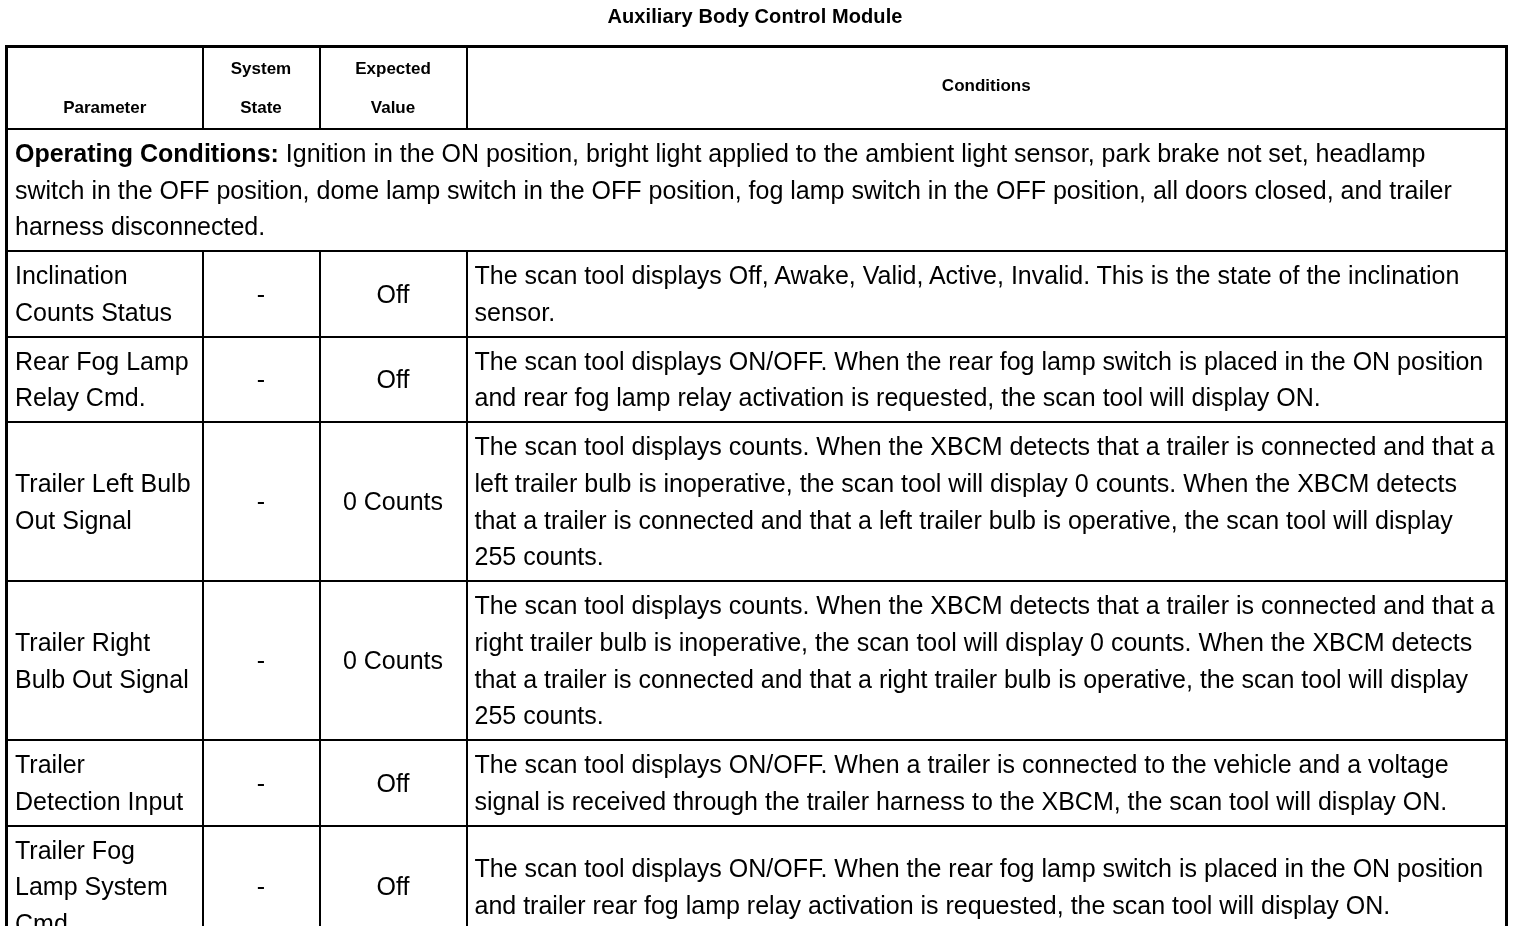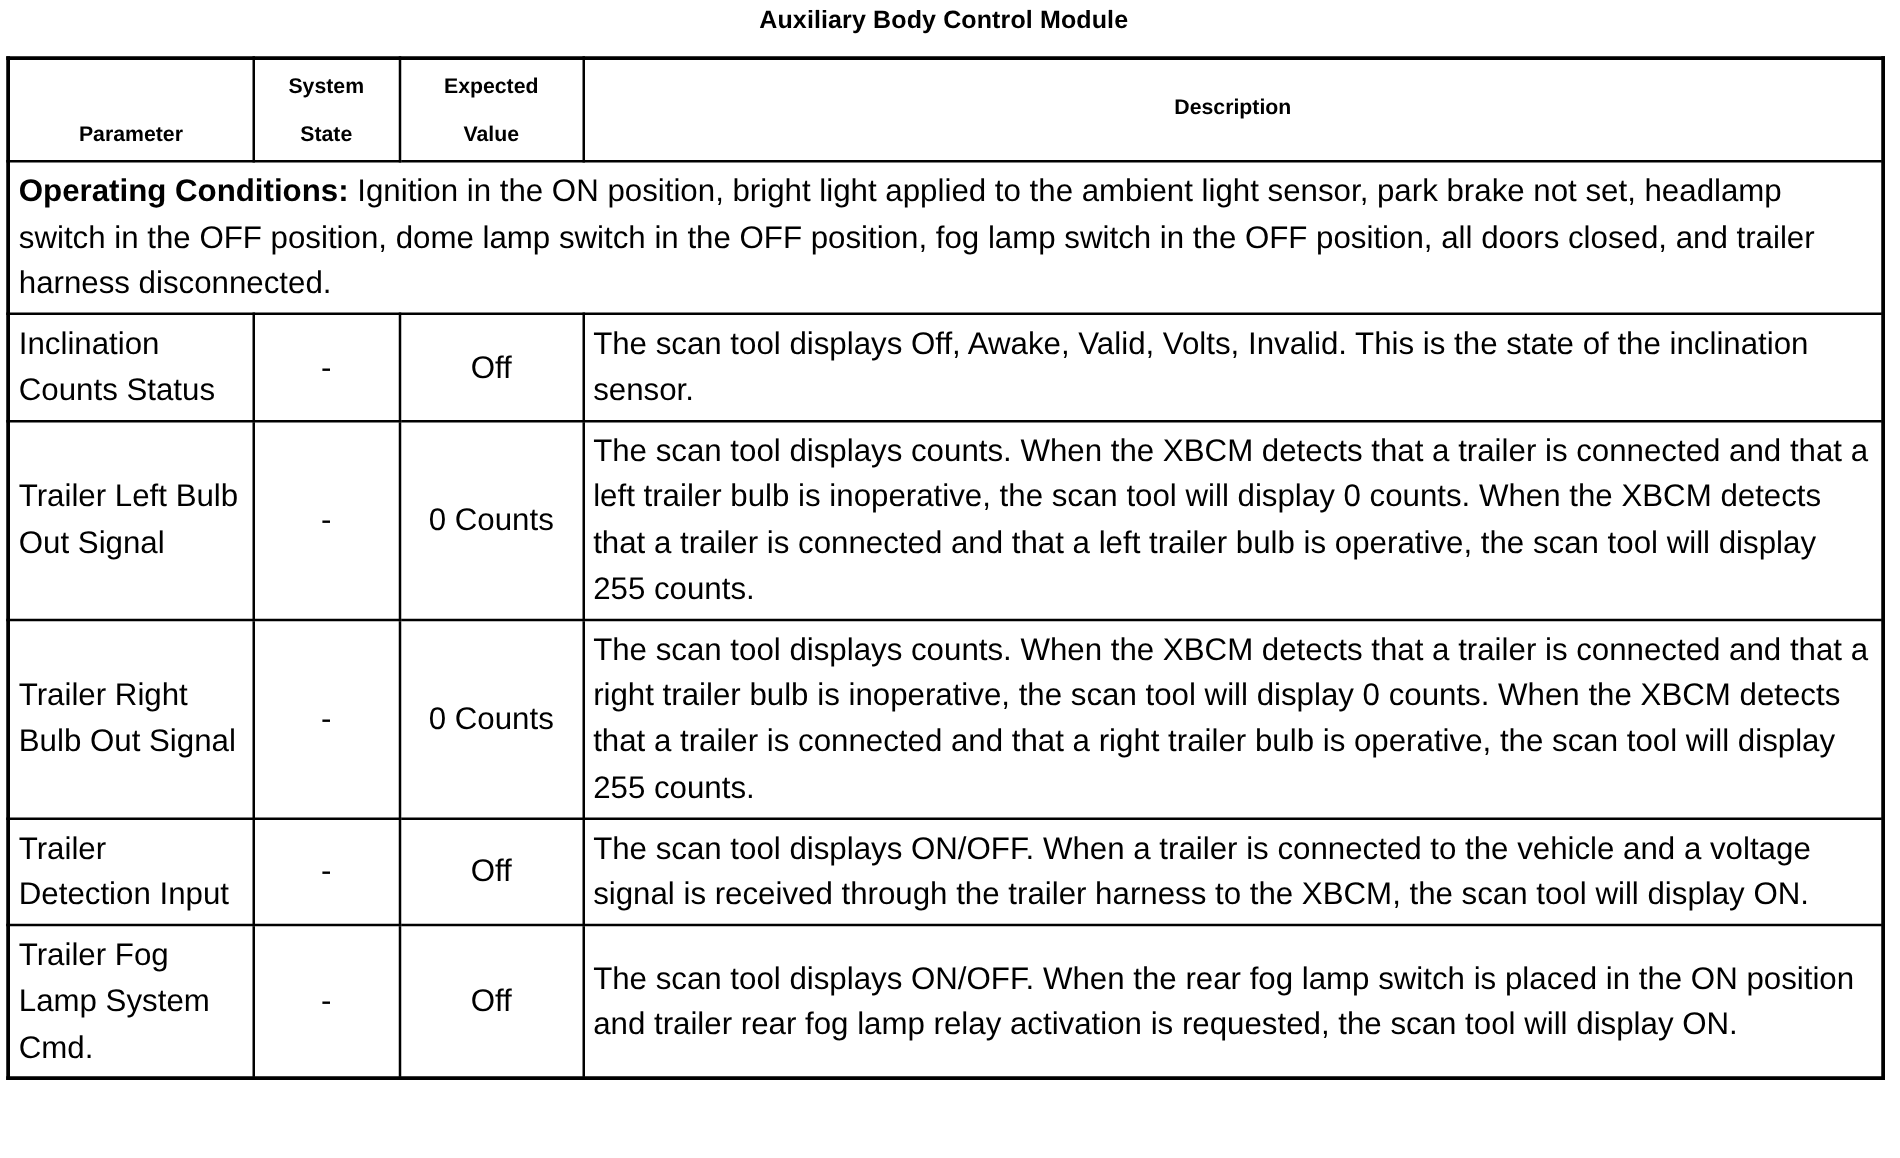--- a/index.html
+++ b/index.html
@@ -123,38 +123,44 @@
           </th>
           <th class="th-state">
             <span class="hdr-l1">System</span>
             <span class="hdr-l2">State</span>
           </th>
           <th class="th-exp">
             <span class="hdr-l1">Expected</span>
             <span class="hdr-l2">Value</span>
           </th>
           <th class="th-desc">
-            <span class="hdr-l1">Description</span>
+            <span class="hdr-l1">Conditions</span>
           </th>
         </tr>
       </thead>
       <tbody>
 
         <tr>
           <td class="cond" colspan="4"><span class="cond-label">Operating Conditions:</span><span> Ignition in the ON position, bright light applied to the ambient light sensor, park brake not set, headlamp switch in the OFF position, dome lamp switch in the OFF position, fog lamp switch in the OFF position, all doors closed, and trailer harness disconnected.</span></td>
         </tr>
 
 
         <tr>
           <td class="param">Inclination Counts Status</td>
           <td class="state">-</td>
           <td class="exp">Off</td>
-          <td class="desc">The scan tool displays Off, Awake, Valid, Volts, Invalid. This is the state of the inclination sensor.</td>
+          <td class="desc">The scan tool displays Off, Awake, Valid, Active, Invalid. This is the state of the inclination sensor.</td>
         </tr>
 
+        <tr>
+          <td class="param">Rear Fog Lamp Relay Cmd.</td>
+          <td class="state">-</td>
+          <td class="exp">Off</td>
+          <td class="desc">The scan tool displays ON/OFF. When the rear fog lamp switch is placed in the ON position and rear fog lamp relay activation is requested, the scan tool will display ON.</td>
+        </tr>
 
 
         <tr>
           <td class="param">Trailer Left Bulb Out Signal</td>
           <td class="state">-</td>
           <td class="exp">0 Counts</td>
           <td class="desc">The scan tool displays counts. When the XBCM detects that a trailer is connected and that a left trailer bulb is inoperative, the scan tool will display 0 counts. When the XBCM detects that a trailer is connected and that a left trailer bulb is operative, the scan tool will display 255 counts.</td>
         </tr>
 
         <tr>

